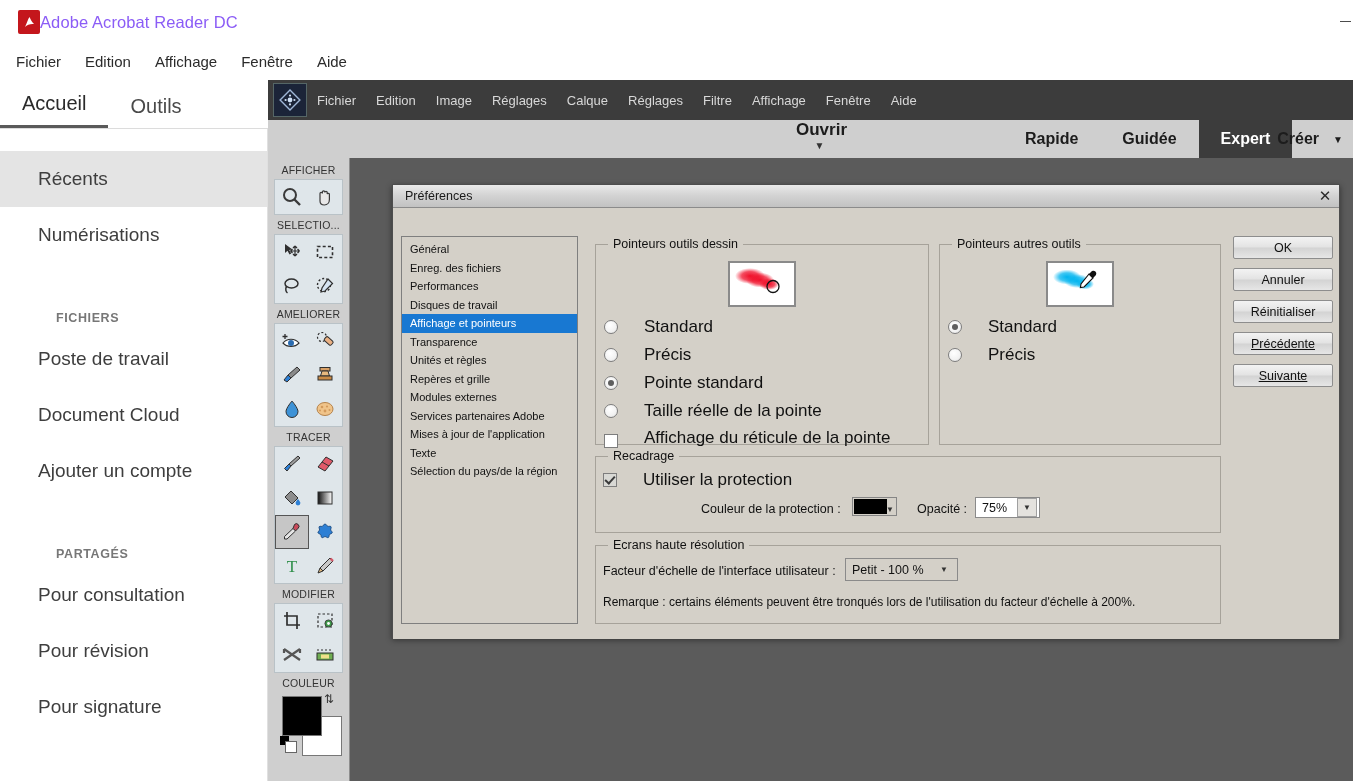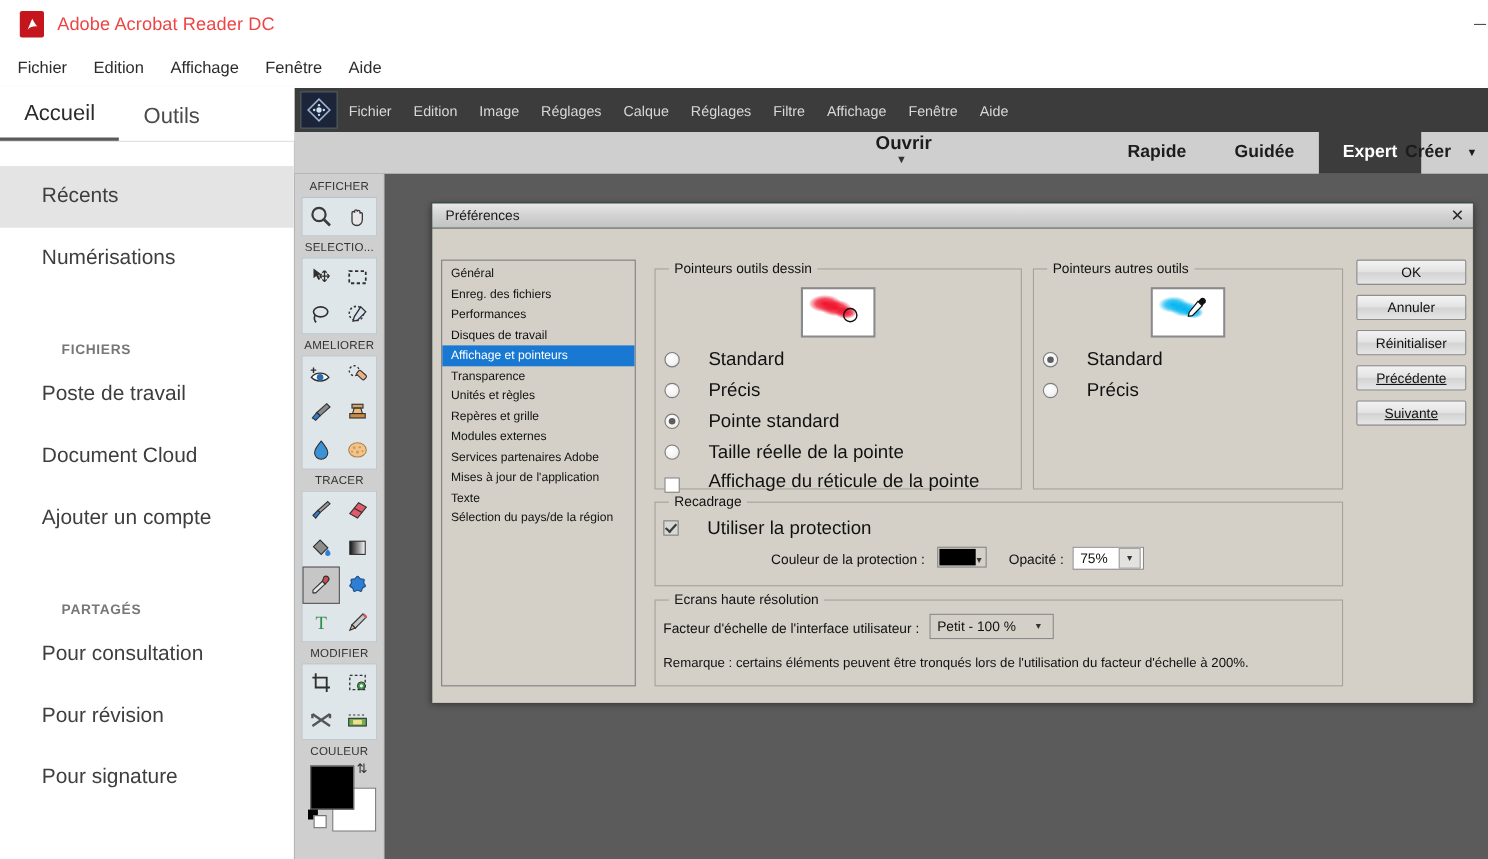--- a/index.html
+++ b/index.html
@@ -13,21 +13,21 @@
   #acrobat-window{position:absolute;left:0;top:0;width:1353px;height:781px;background:#fff;}
   #acrobat-titlebar{
     position:absolute;left:0;top:0;width:1353px;height:44px;background:#ffffff;
     display:flex;align-items:center;
   }
   #acrobat-logo{
     width:22px;height:24px;margin-left:18px;background:#c4161c;border-radius:2px;
     display:flex;align-items:center;justify-content:center;
     color:#fff;font-size:15px;font-weight:bold;font-family:"Liberation Serif",serif;
   }
-  #acrobat-title{margin-left:12px;font-size:16.5px;color:#ef4444;letter-spacing:0.1px;}
+  #acrobat-title{font-size:16.5px;color:#8b5cf6;letter-spacing:0.1px;}
   #win-min{
     position:absolute;right:2px;top:14px;width:11px;height:14px;color:#333;font-size:13px;
     line-height:14px;text-align:center;overflow:hidden;
   }
   #acrobat-menubar{
     position:absolute;left:0;top:44px;width:1353px;height:34px;background:#ffffff;
     border-bottom:1px solid #e3e3e3;display:flex;align-items:center;
   }
   #acrobat-menubar .mi{font-size:15px;color:#2b2b2b;padding:0 12px;}
   #acrobat-menubar .mi:first-child{margin-left:4px;}
@@ -86,21 +86,21 @@
   #fg-swatch{position:absolute;left:0;top:0;width:38px;height:38px;background:#000;border:1px solid #777;}
   #bg-swatch{position:absolute;left:20px;top:20px;width:38px;height:38px;background:#fff;border:1px solid #777;}
   #swap-icon{position:absolute;left:42px;top:-4px;font-size:12px;color:#333;}
   #mini-swatch{position:absolute;left:-2px;top:40px;width:16px;height:16px;}
   #mini-swatch .a{position:absolute;left:0;top:0;width:9px;height:9px;background:#000;}
   #mini-swatch .b{position:absolute;left:5px;top:5px;width:10px;height:10px;background:#fff;border:1px solid #666;}
 
   
   #prefs-dialog{
     position:absolute;left:392px;top:184px;width:948px;height:454px;
-    background:#14532d;border:1px solid #4d4d4d;box-shadow:0 2px 6px rgba(0,0,0,.45);
+    background:#bef264;border:1px solid #4d4d4d;box-shadow:0 2px 6px rgba(0,0,0,.45);
     box-sizing:border-box;
   }
   #prefs-titlebar{
     position:relative;height:22px;
     background:linear-gradient(to bottom,#e9e9e9 0%,#d2d2d2 50%,#c2c2c2 100%);
     border-bottom:1px solid #8b8b8b;display:flex;align-items:center;
   }
   #prefs-title{font-size:12.5px;color:#1a1a1a;margin-left:12px;}
   #prefs-close{
     position:absolute;right:4px;top:1px;width:20px;height:19px;display:flex;align-items:center;justify-content:center;

